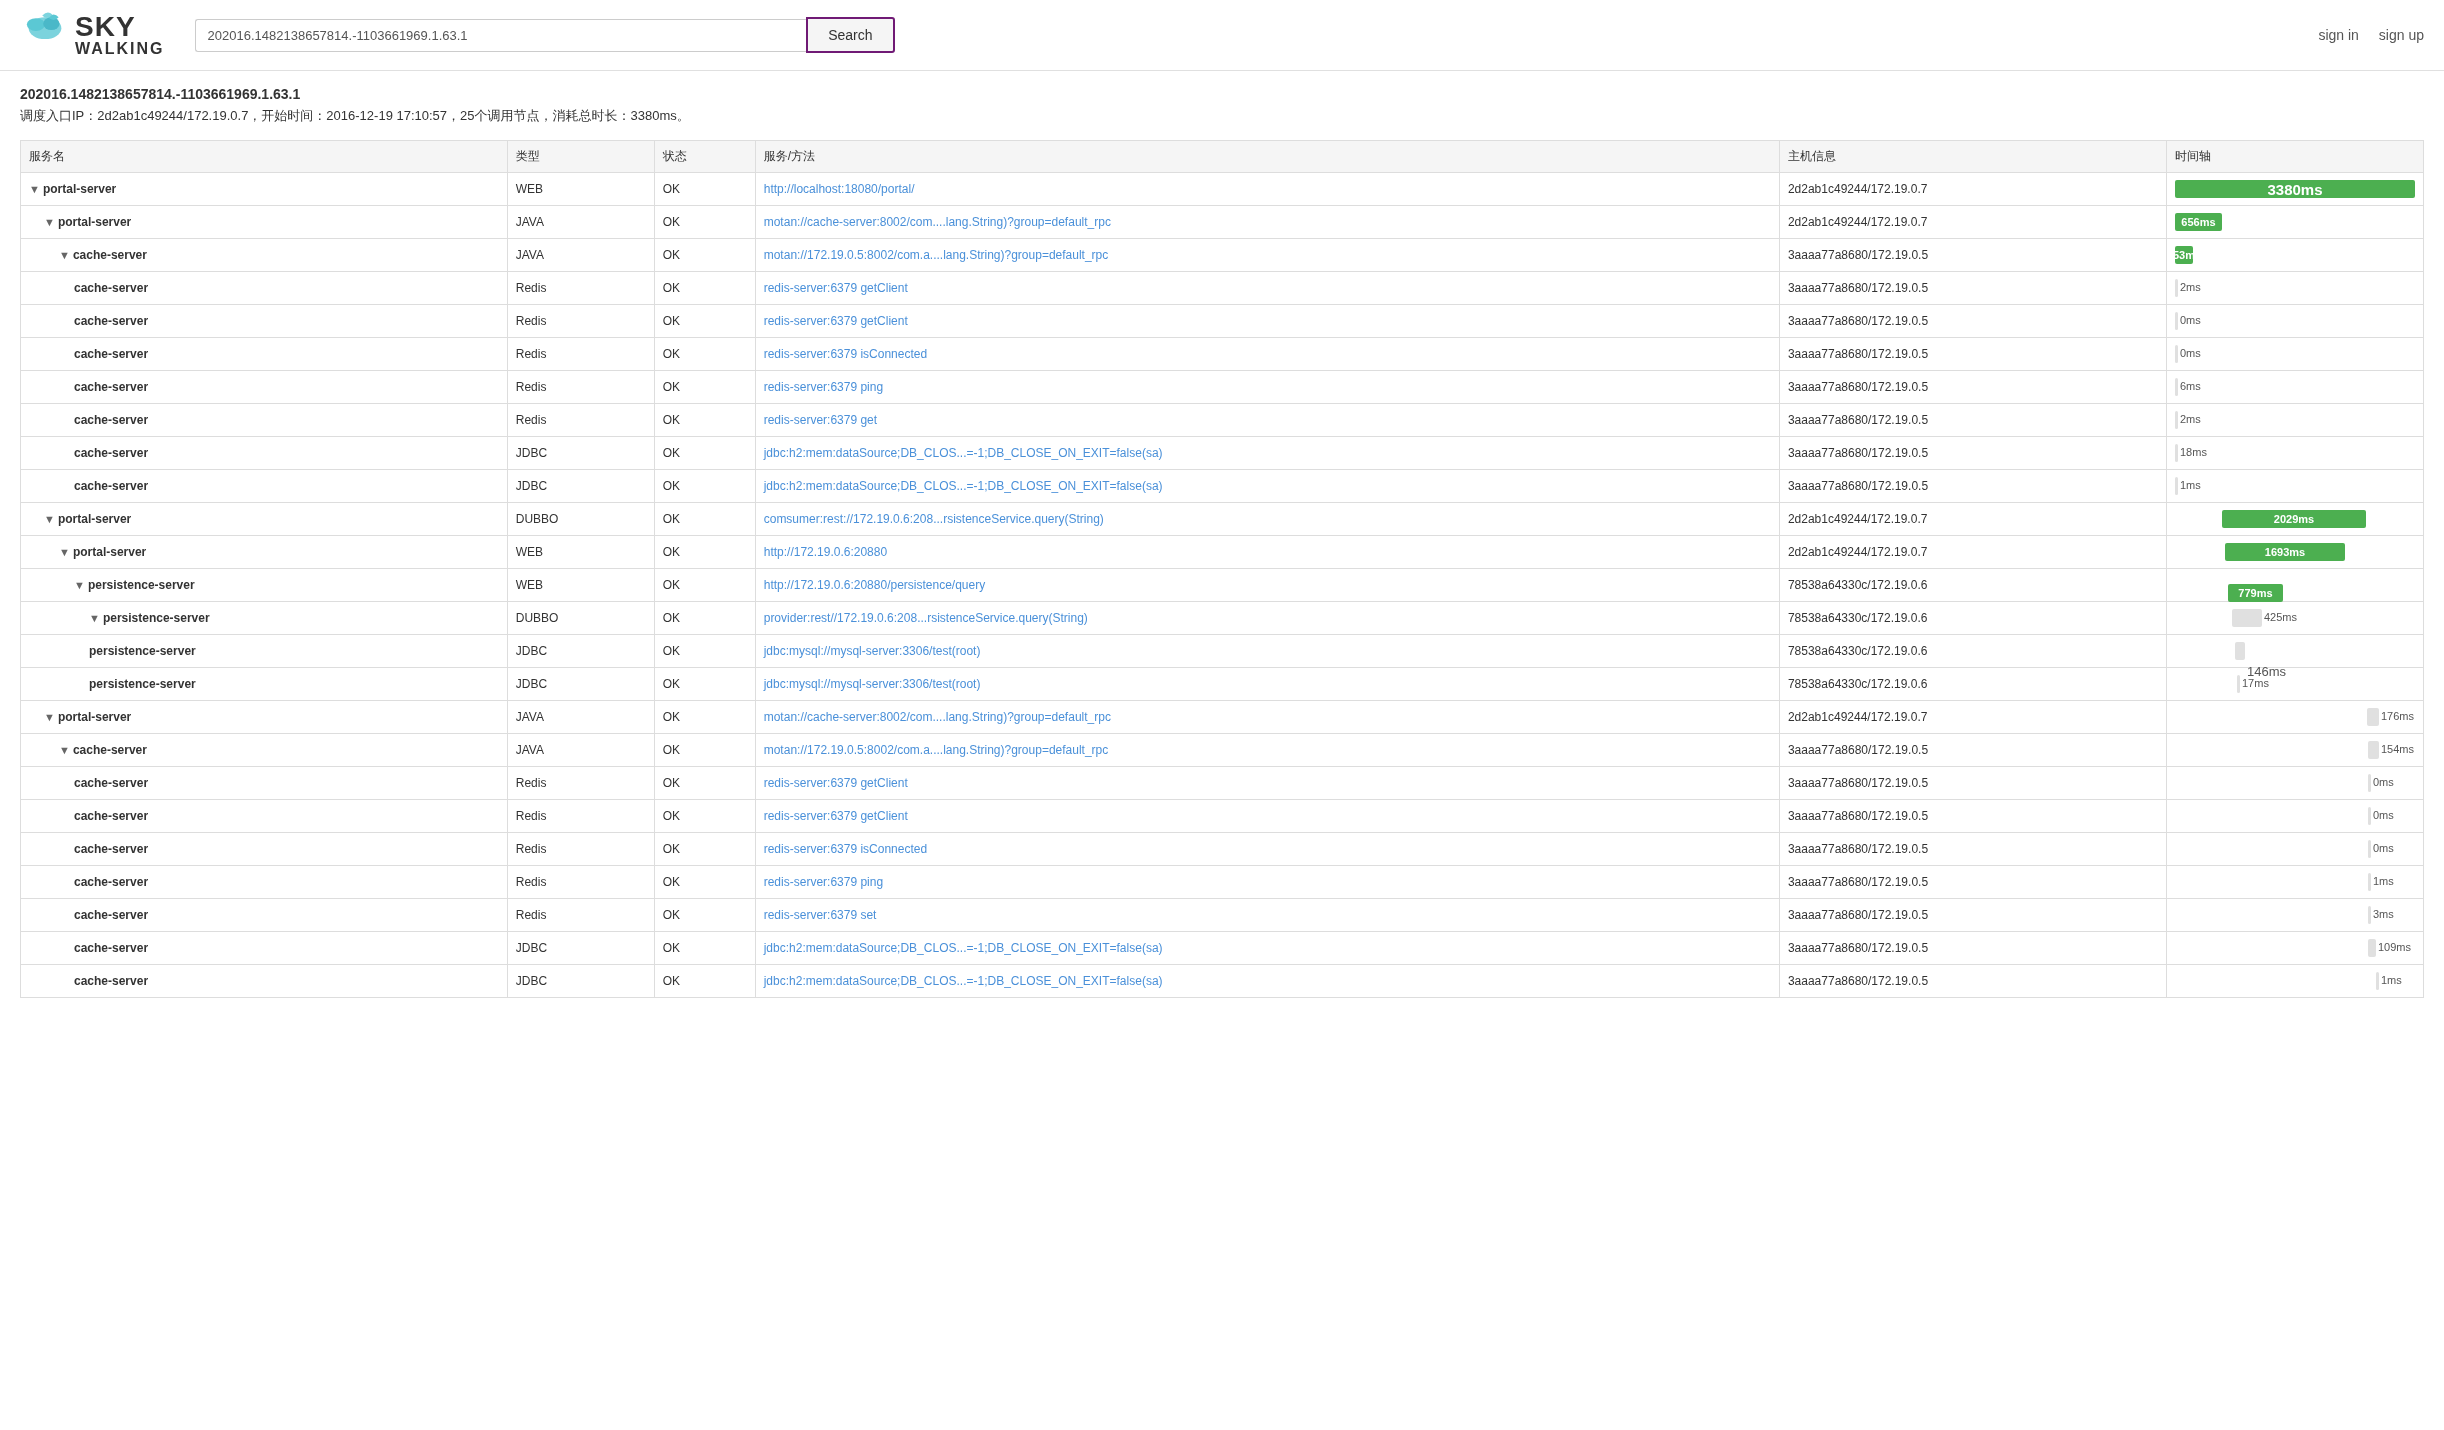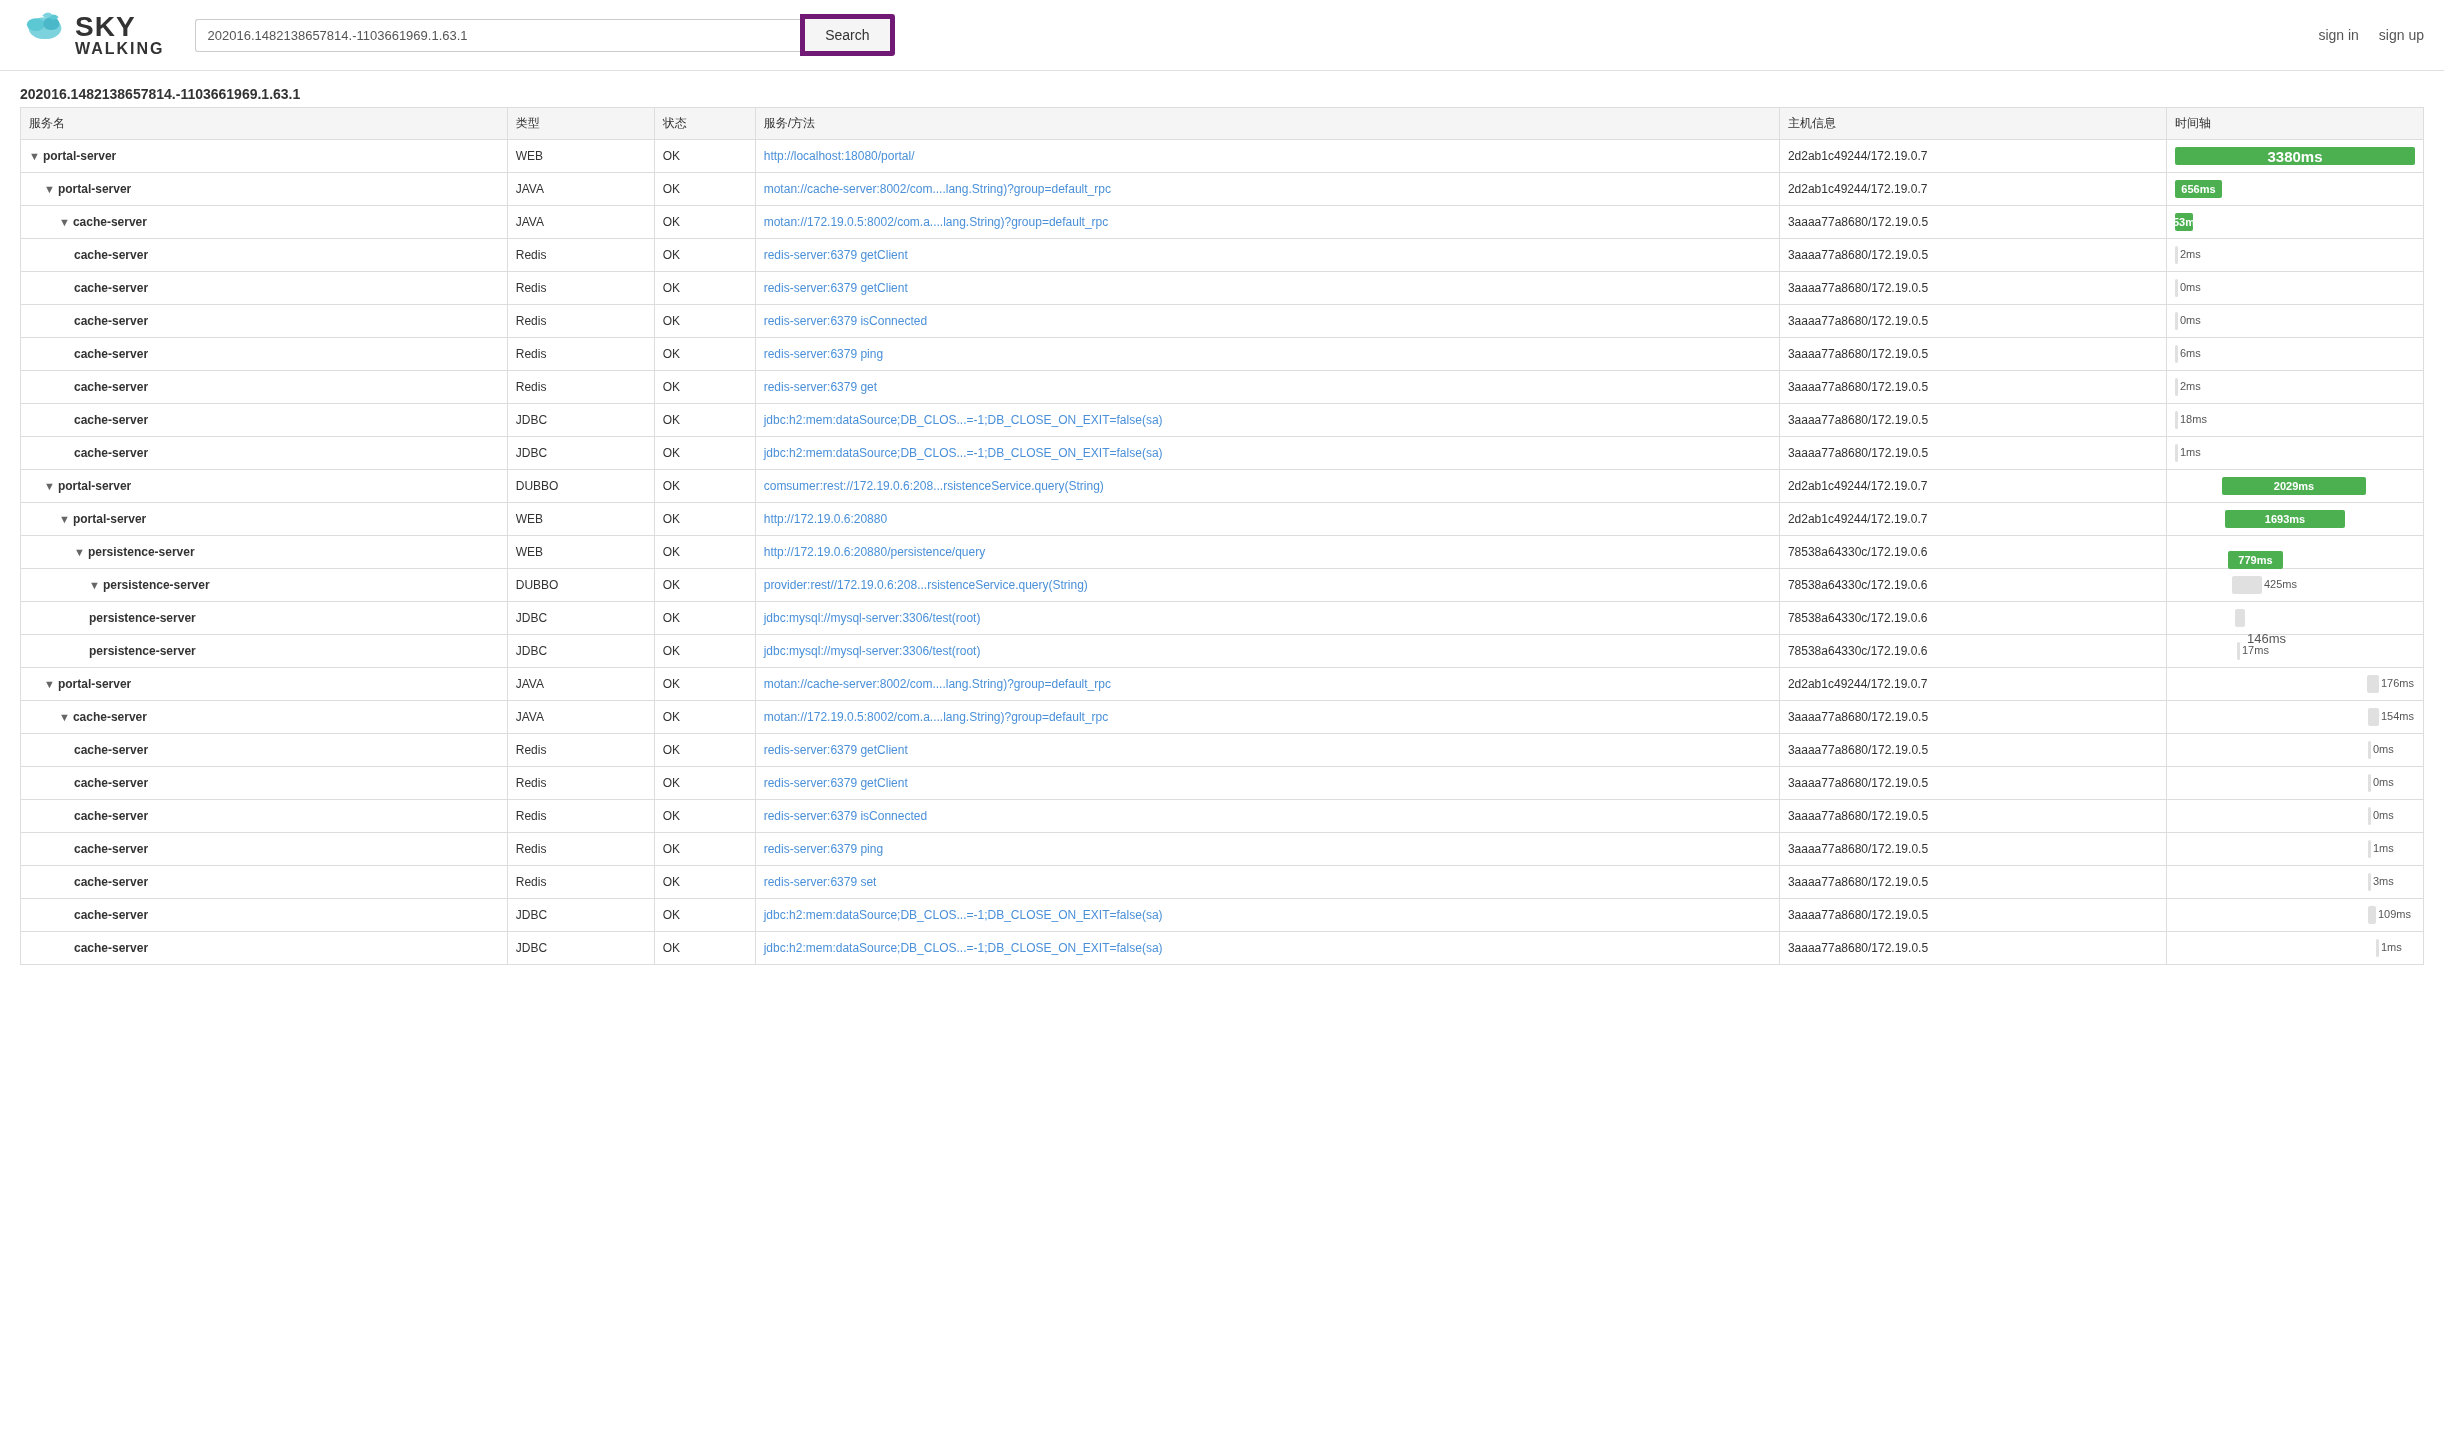--- a/index.html
+++ b/index.html
@@ -53,21 +53,21 @@
       border: 1px solid #ccc;
       border-right: none;
       border-radius: 3px 0 0 3px;
       font-size: 13px;
       outline: none;
       color: #555;
     }
     .search-button {
       padding: 8px 20px;
       background: #f5f5f5;
-      border: 5px solid #701a75;
+      border: 2px solid #701a75;
       border-radius: 0 3px 3px 0;
       cursor: pointer;
       font-size: 14px;
       color: #333;
     }
     .nav-links {
       margin-left: auto;
       display: flex;
       gap: 20px;
     }
@@ -178,20 +178,21 @@
     <button class="search-button">Search</button>
   </div>
   <div class="nav-links">
     <a class="nav-link" href="#">sign in</a>
     <a class="nav-link" href="#">sign up</a>
   </div>
 </div>
 
 <div class="content">
   <div class="trace-id">202016.1482138657814.-1103661969.1.63.1</div>
+  <div class="trace-meta">调度入口IP：2d2ab1c49244/172.19.0.7，开始时间：2016-12-19 17:10:57，25个调用节点，消耗总时长：3380ms。</div>
 
 
   <table class="trace-table">
     <thead>
       <tr>
         <th>服务名</th>
         <th>类型</th>
         <th>状态</th>
         <th>服务/方法</th>
         <th>主机信息</th>

